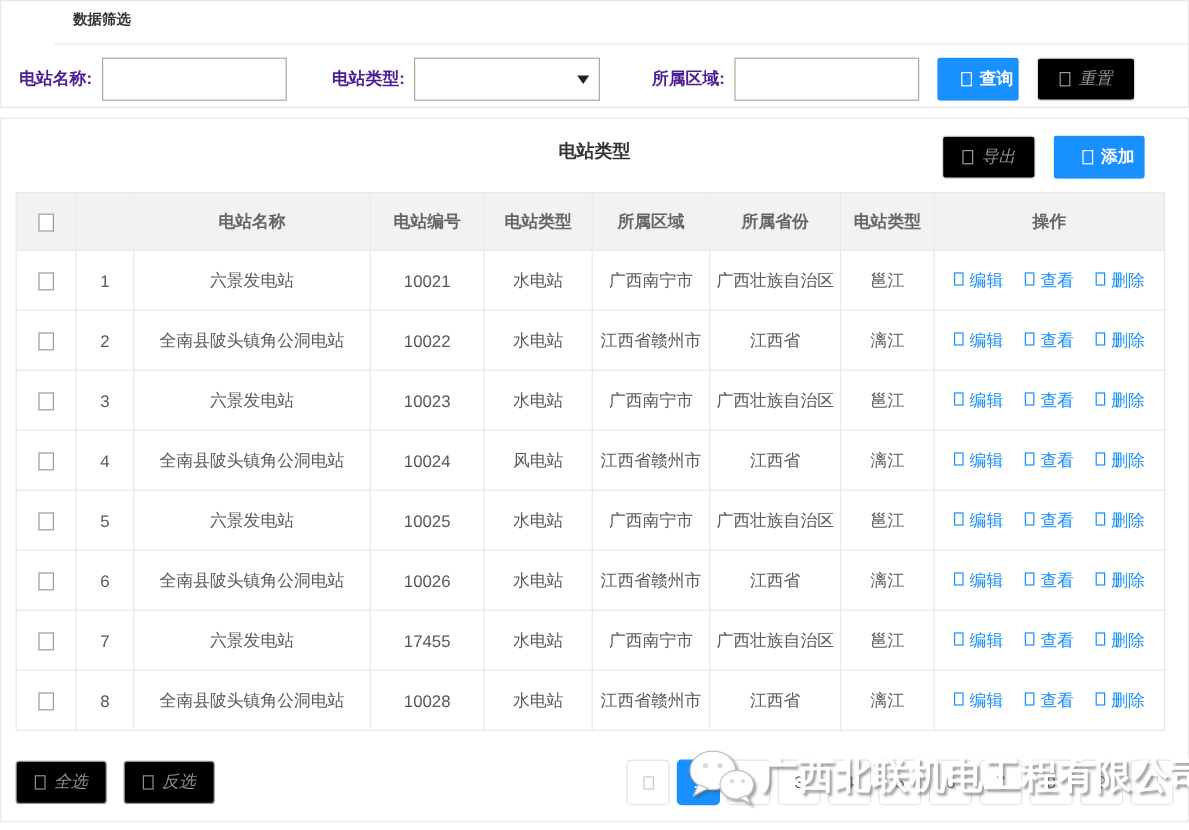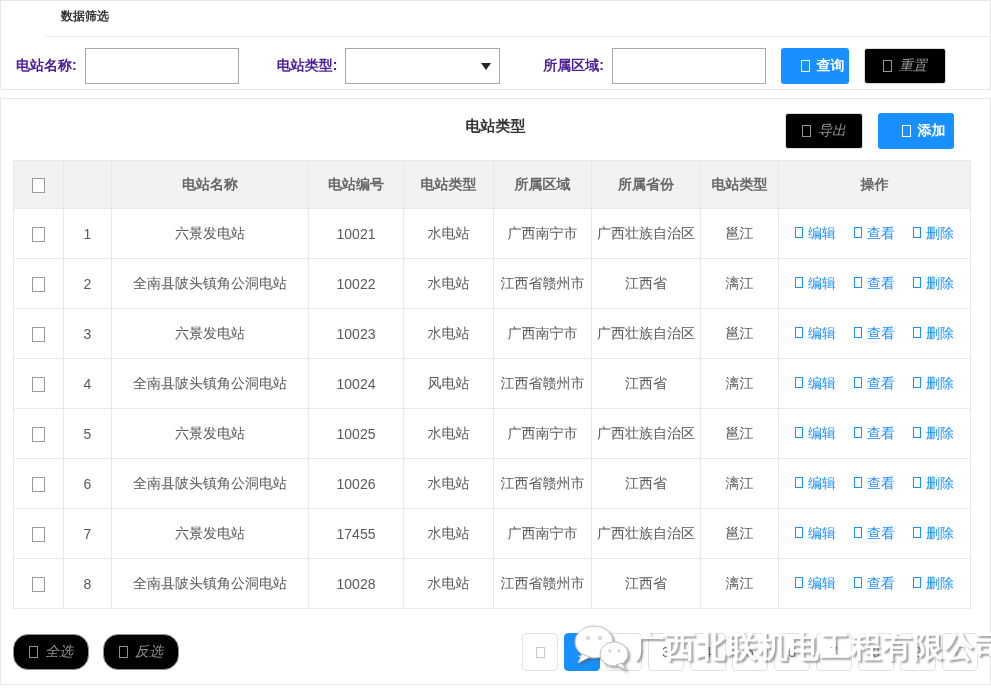--- a/index.html
+++ b/index.html
@@ -37,21 +37,21 @@
   table { border-collapse:collapse; table-layout:fixed; width:958px; margin:6px 12px 0 12px; }
   th,td { border:1px solid #e8e8e8; text-align:center; overflow:hidden; white-space:nowrap; }
   th { height:48px; background:#f2f2f2; color:#666; font-size:14px; font-weight:bold; }
   td { height:50px; color:#595959; font-size:14px; background:#fff; }
   .cbx { display:inline-block; width:13px; height:15px; border:1px solid #9b9b9b;
     background:#fff; vertical-align:middle; cursor:pointer; }
   .op-link { color:#1890ff; text-decoration:none; margin:0 9px; white-space:nowrap; cursor:pointer;text-align:center; }
   .op-link .tofu { width:8px; height:11px; margin-right:5px; }
   .table-footer { position:absolute; left:0; right:0; bottom:12px; height:40px;
     display:flex; align-items:center; padding:0 12px; }
-  .btn-sel { width:76px; border-color:#8f8f8f; color:#8f8f8f; border-radius:15px; margin-right:14px; }
+  .btn-sel { width:76px; border-color:#8f8f8f; color:#8f8f8f; border-radius:3px; margin-right:14px; }
   .batch-select { position:relative; width:140px; height:36px; border:1px solid #a9a9a9;
     background:#fff; margin-left:6px; color:#666; line-height:34px; padding-left:10px; }
   .batch-select .arrow { position:absolute; right:10px; top:15px; width:0; height:0;
     border-left:4px solid transparent; border-right:4px solid transparent;
     border-top:6px solid #8f8f8f; }
   .pagination { margin-left:auto; display:flex; align-items:center; }
   .page-btn { min-width:36px; height:38px; margin-left:6px; border:1px solid #e2e2e2;
     border-radius:4px; background:#fff; color:#666; display:inline-flex; align-items:center;
     justify-content:center; font-size:14px; cursor:pointer; }
   .page-btn.active { background:#1890ff; border-color:#1890ff; color:#fff; font-weight:bold; }

